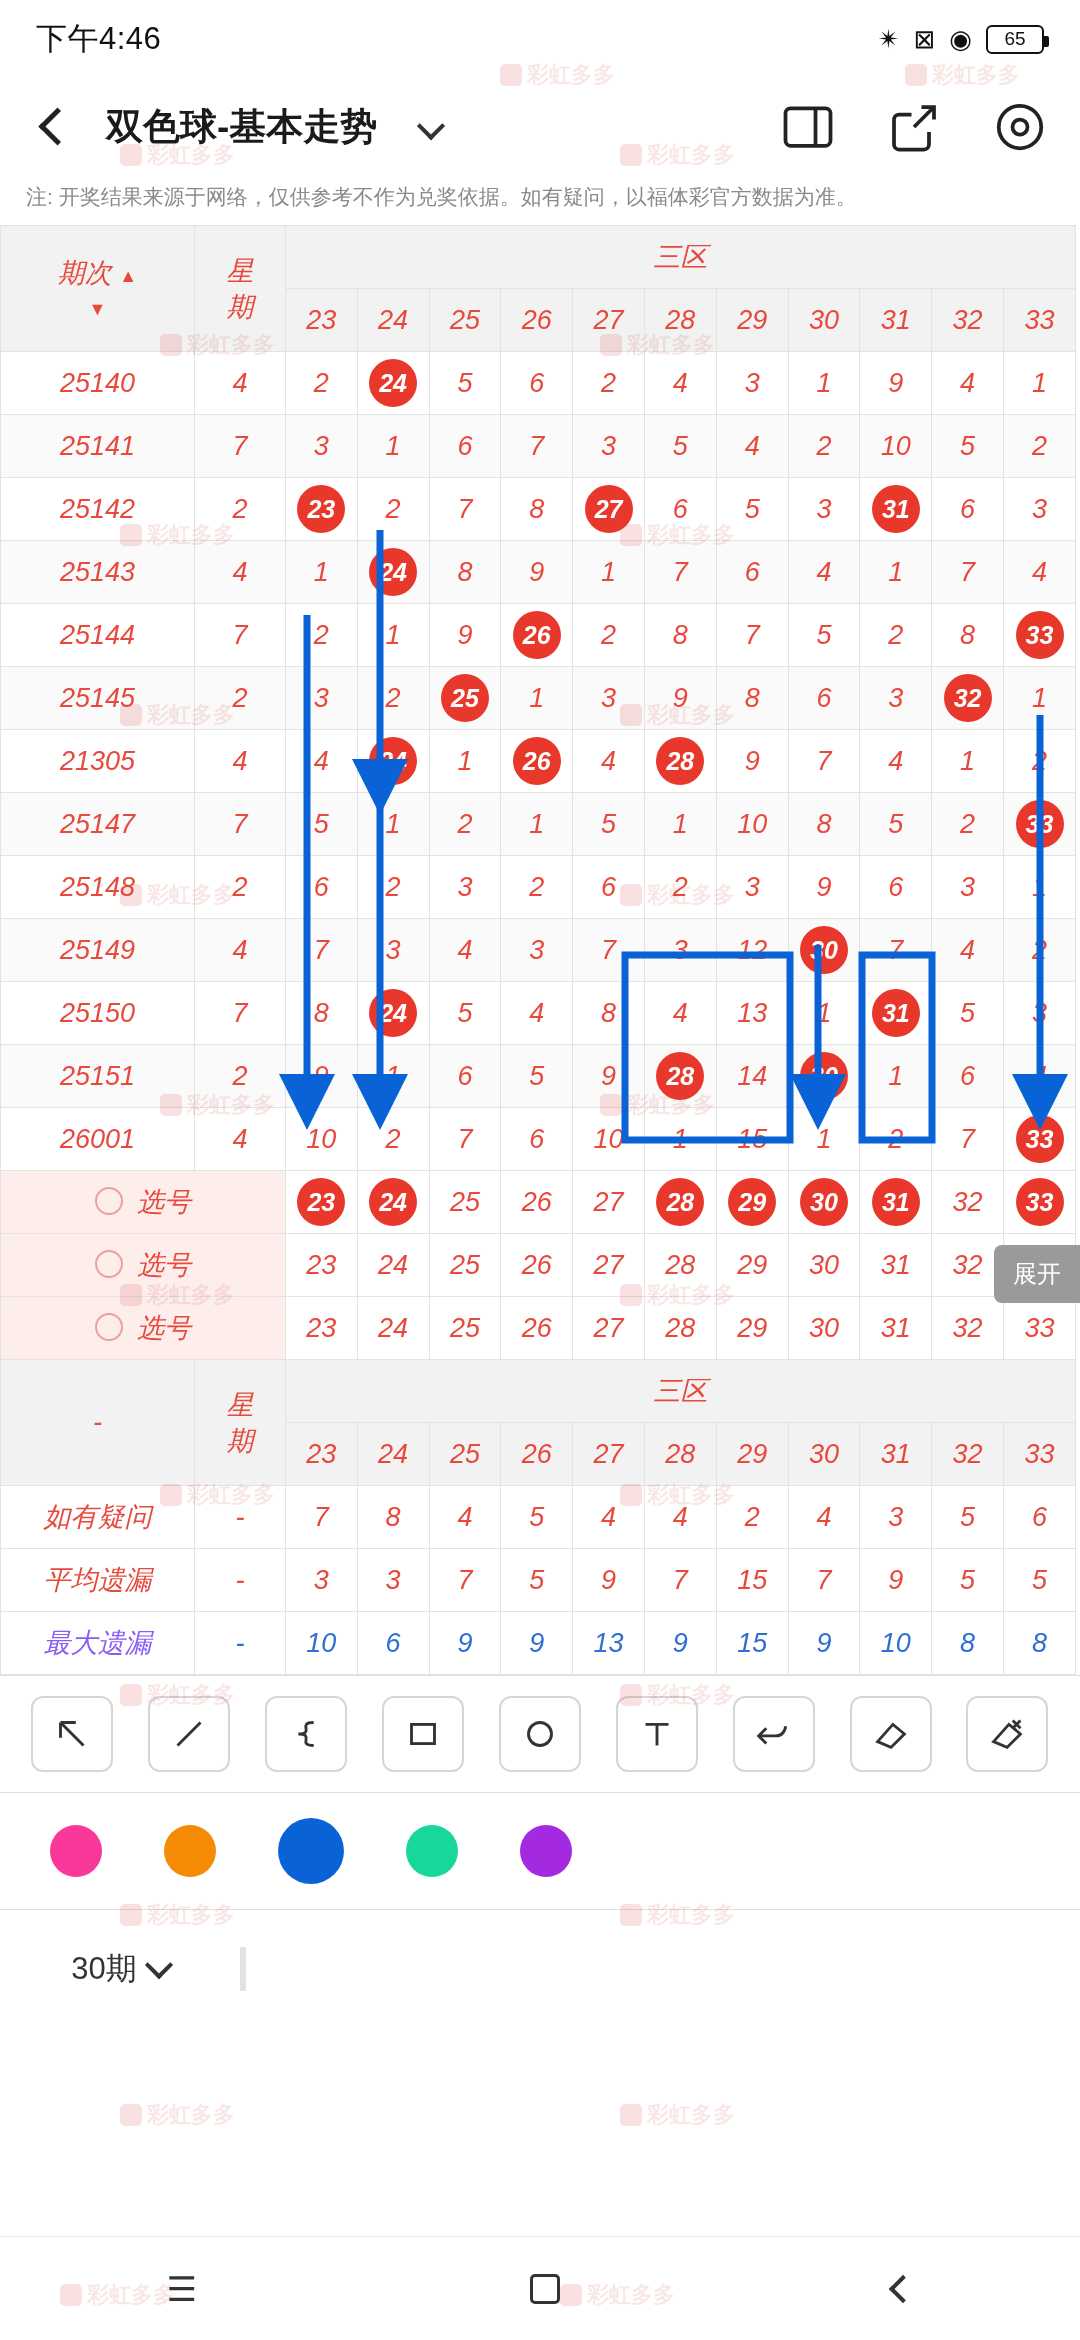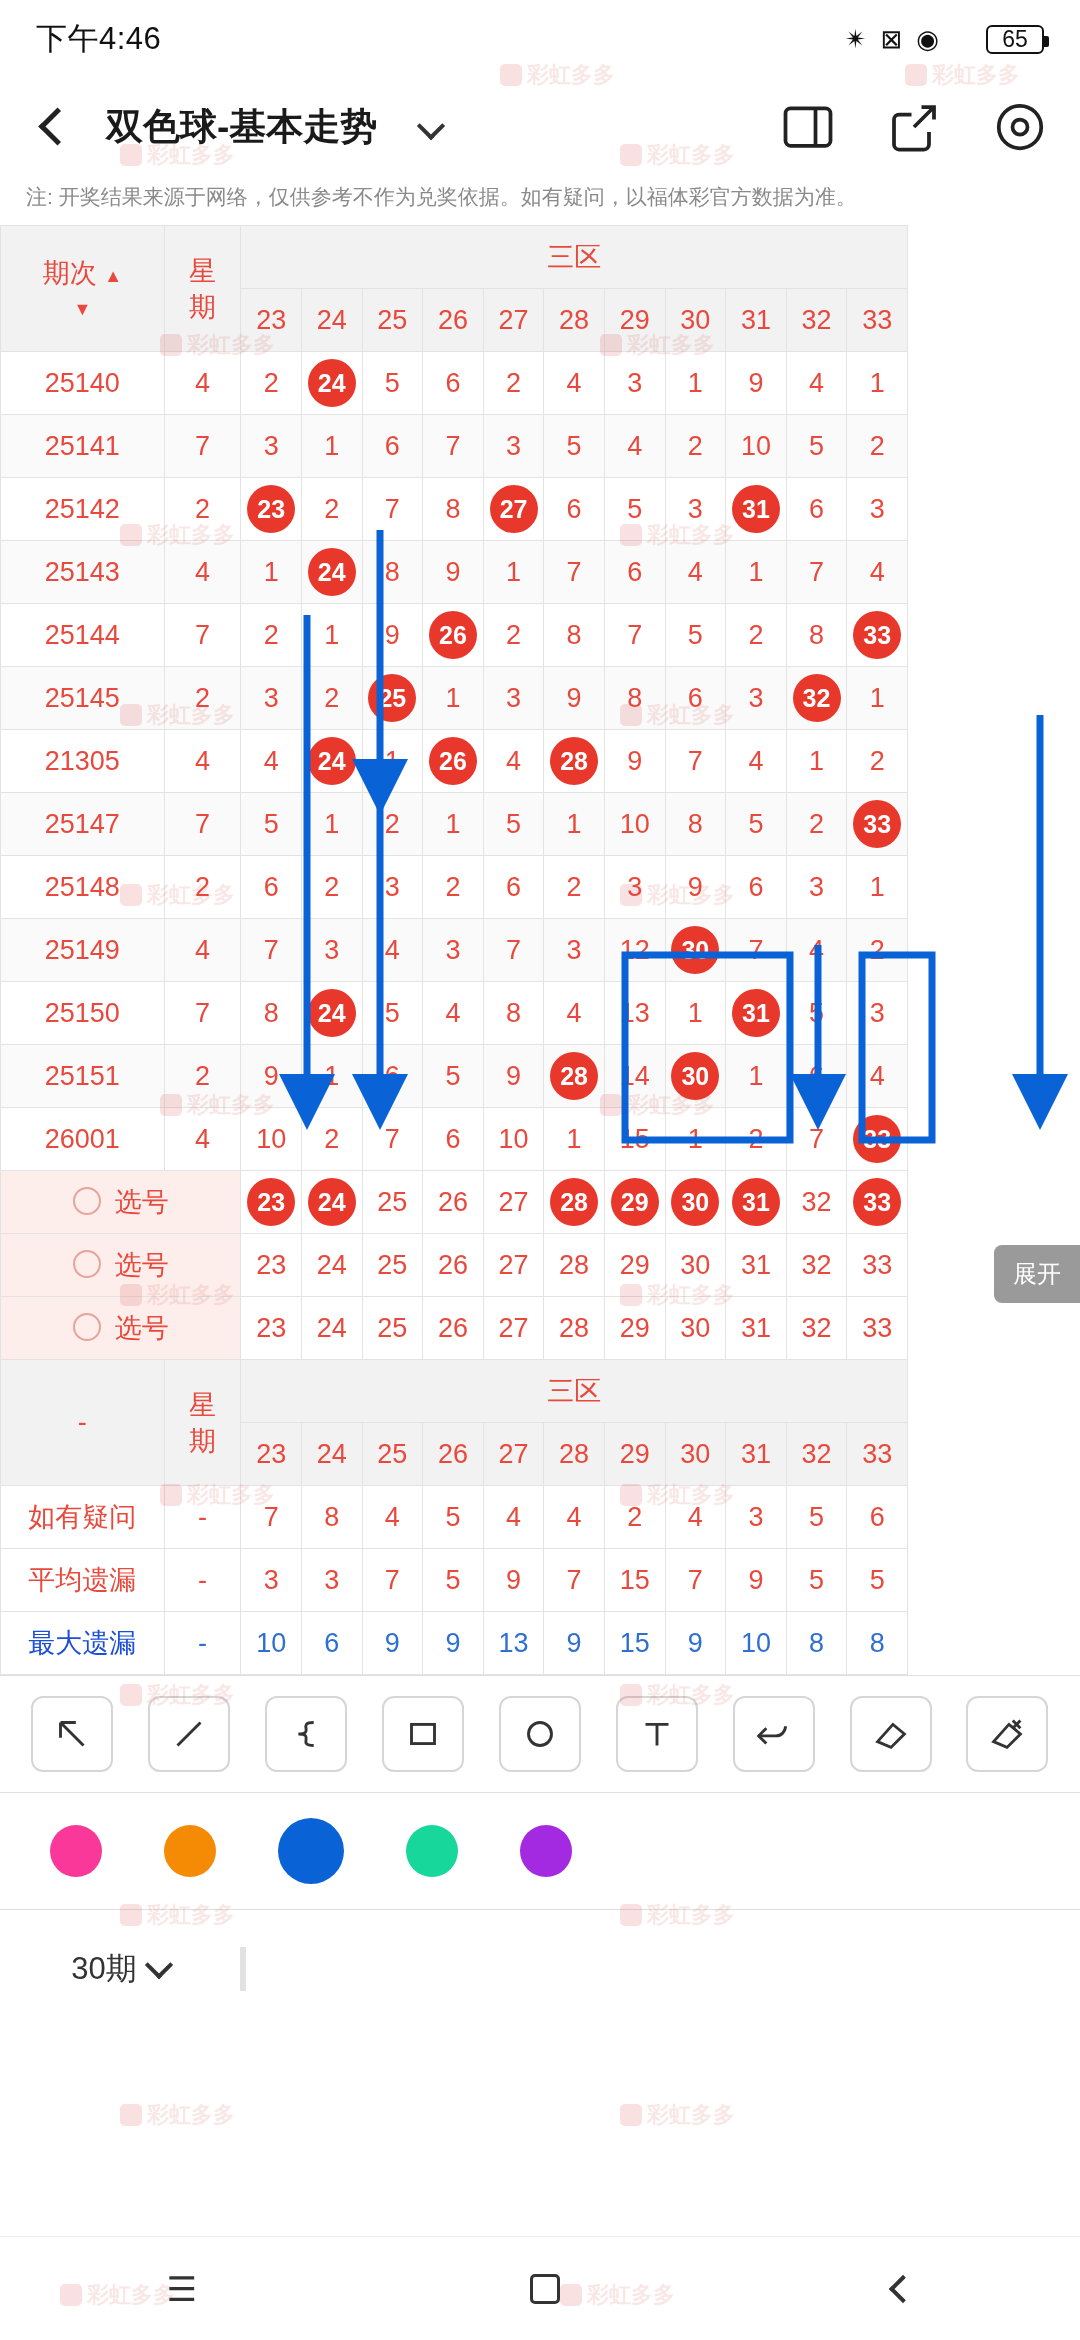--- a/index.html
+++ b/index.html
@@ -16,21 +16,21 @@
     height: 78px; display: flex; align-items: center;
     padding: 0 36px; justify-content: space-between;
     background: #fff;
   }
   .statusbar .time { font-size: 31px; color: #111; letter-spacing: 0.5px; }
   .status-right { display: flex; align-items: center; gap: 14px; }
   .status-right .si { font-size: 26px; color: #111; }
   .battery {
     width: 58px; height: 29px; border: 2px solid #111; border-radius: 6px;
     display: flex; align-items: center; justify-content: center;
-    font-size: 23px; color: #111; position: relative; margin-left: 33px;
+    font-size: 19px; color: #111; position: relative;
   }
   .battery:after {
     content: ""; position: absolute; right: -7px; top: 9px;
     width: 5px; height: 11px; background: #111; border-radius: 0 2px 2px 0;
   }
 
   
   .titlebar {
     height: 98px; display: flex; align-items: center;
     padding: 0 30px; gap: 20px; background: #fff;
@@ -56,21 +56,21 @@
   .ticon { width: 60px; height: 60px; margin-left: 26px; position: relative; }
   .ticon svg { width: 100%; height: 100%; }
 
   
   .notice {
     font-size: 21px; color: #8a8a8a; padding: 6px 26px 14px 26px; line-height: 1.4;
   }
 
   
   .table-wrap { position: relative; }
-  table.grid { border-collapse: collapse; width: 908px; table-layout: fixed; }
+  table.grid { border-collapse: collapse; width: 1076px; table-layout: fixed; font-style: italic; }
   table.grid td, table.grid th {
     border: 1px solid #e3e3e3; text-align: center; font-size: 27px; color: #e8493c;
     height: 63px; padding: 0; font-weight: normal;
   }
   .col-period { width: 162px; }
   .col-week { width: 76px; }
   .col-num { width: 60px; }
 
   thead .hdr-period, thead .hdr-week {
     background: #f2f2f2; color: #333; font-size: 27px; font-weight: bold;
@@ -100,21 +100,21 @@
   }
   .pick-label .circ {
     display: inline-block; width: 28px; height: 28px; border: 2px solid #e8a39b;
     border-radius: 50%; margin-right: 14px; vertical-align: -4px;
   }
   .pick-dim { color: #f0a49c; }
 
   
   .sub-hdr td { background: #f2f2f2; color: #333; font-weight: bold; font-size: 27px; }
   .stat-label { color: #c0392b; font-size: 27px; background: #fff; font-weight: normal; }
-  .stat-label.blue { color: #1d4ed8; }
+  .stat-label.blue { color: #8b5cf6; }
   .stat-val { color: #c0392b; font-size: 27px; }
   .stat-val.blue { color: #2f6fd0; }
 
   
   .expand-tab {
     position: absolute; right: 0; top: 1020px;
     width: 86px; height: 58px; background: #9a9a9a; color: #fff;
     font-size: 24px; display: flex; align-items: center; justify-content: center;
     border-radius: 8px 0 0 8px;
   }

